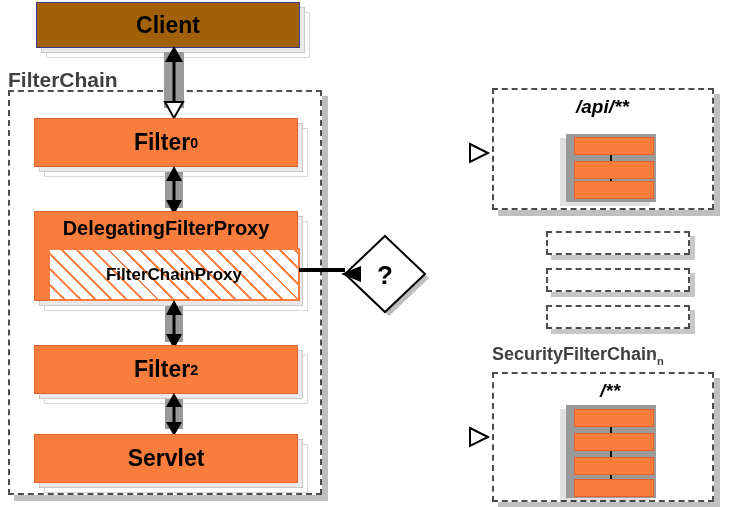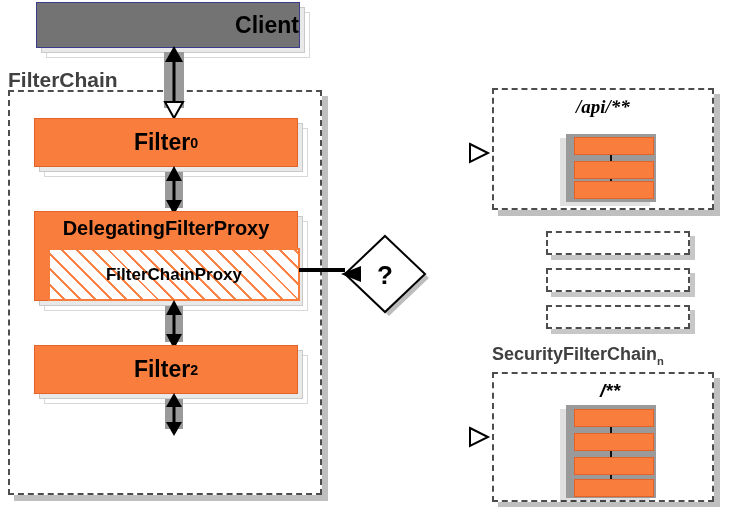--- a/index.html
+++ b/index.html
@@ -22,21 +22,21 @@
   .shadow-stack .sh2{left:5px;top:5px;background:#e9e9e9;border:1px solid #c9c9c9;}
 
   .box{
     position:absolute;left:0;top:0;width:100%;height:100%;
     box-sizing:border-box;
     display:flex;align-items:center;justify-content:center;
     font-weight:bold;color:#000;
   }
 
   .box.orange{background:#f97d3c;border:1px solid #e2622a;}
-  .box.purple{background:#737373;border:1px solid #3b3b8f;justify-content:flex-end;}
+  .box.purple{background:#a16207;border:1px solid #3b3b8f;}
 
   
   .box.hatch{
     background-color:#ffffff;
     background-image:repeating-linear-gradient(45deg,
         rgba(249,125,60,0) 0px, rgba(249,125,60,0) 9px,
         rgba(249,125,60,.95) 9px, rgba(249,125,60,.95) 11px);
     border:2px solid #f97d3c;
   }
 
@@ -162,20 +162,27 @@
 
   <div class="vconn" style="left:156px;top:393px;width:36px;height:44px;">
     <svg width="36" height="44" viewBox="0 0 36 44">
       <rect x="9" y="6" width="18" height="30" fill="#9a9a9a"></rect>
       <line x1="18" y1="4" x2="18" y2="38" stroke="#000" stroke-width="3"></line>
       <polygon points="18,0 10,14 26,14" fill="#000"></polygon>
       <polygon points="18,43 10,29 26,29" fill="#000"></polygon>
     </svg>
   </div>
 
+  <div class="shadow-stack" style="left:34px;top:434px;width:264px;height:49px;">
+    <div class="sh1"></div>
+    <div class="sh2"></div>
+    <div class="box orange" style="font-size:23px;">
+      <span>Servlet</span>
+    </div>
+  </div>
 
   <div class="diamond-wrap" style="left:341px;top:232px;width:92px;height:92px;">
     <svg width="92" height="92" viewBox="0 0 92 92">
       <polygon points="48,8 88,46 48,84 8,46" fill="#bdbdbd"></polygon>
       <polygon points="44,4 84,42 44,80 4,42" fill="#ffffff" stroke="#000" stroke-width="2"></polygon>
       <text x="44" y="52" font-family="Liberation Sans, sans-serif" font-size="26" font-weight="bold" text-anchor="middle" fill="#000">?</text>
       <polygon points="0,42 20,34 20,50" fill="#000"></polygon>
     </svg>
   </div>
 
@@ -183,21 +190,21 @@
 
 
   <div class="dashed-group" style="left:492px;top:88px;width:222px;height:122px;"></div>
 
   <div class="abs" style="left:466px;top:140px;width:26px;height:26px;">
     <svg width="26" height="26" viewBox="0 0 26 26">
       <polygon points="4,4 22,13 4,22" fill="#fff" stroke="#000" stroke-width="2"></polygon>
     </svg>
   </div>
 
-  <div class="italic-label" style="left:576px;top:96px;font-size:19px;font-family:Liberation Serif, serif;">
+  <div class="italic-label" style="left:576px;top:96px;font-size:19px;">
     <span>/api/**</span>
   </div>
 
   <div class="mini-stack" style="left:566px;top:134px;width:90px;height:68px;">
     <div class="mini-bar" style="left:8px;top:3px;width:80px;height:18px;"></div>
     <div class="mini-tick" style="left:44px;top:21px;height:8px;"></div>
     <div class="mini-bar" style="left:8px;top:27px;width:80px;height:18px;"></div>
     <div class="mini-tick" style="left:44px;top:45px;height:8px;"></div>
     <div class="mini-bar" style="left:8px;top:47px;width:80px;height:18px;"></div>
   </div>

